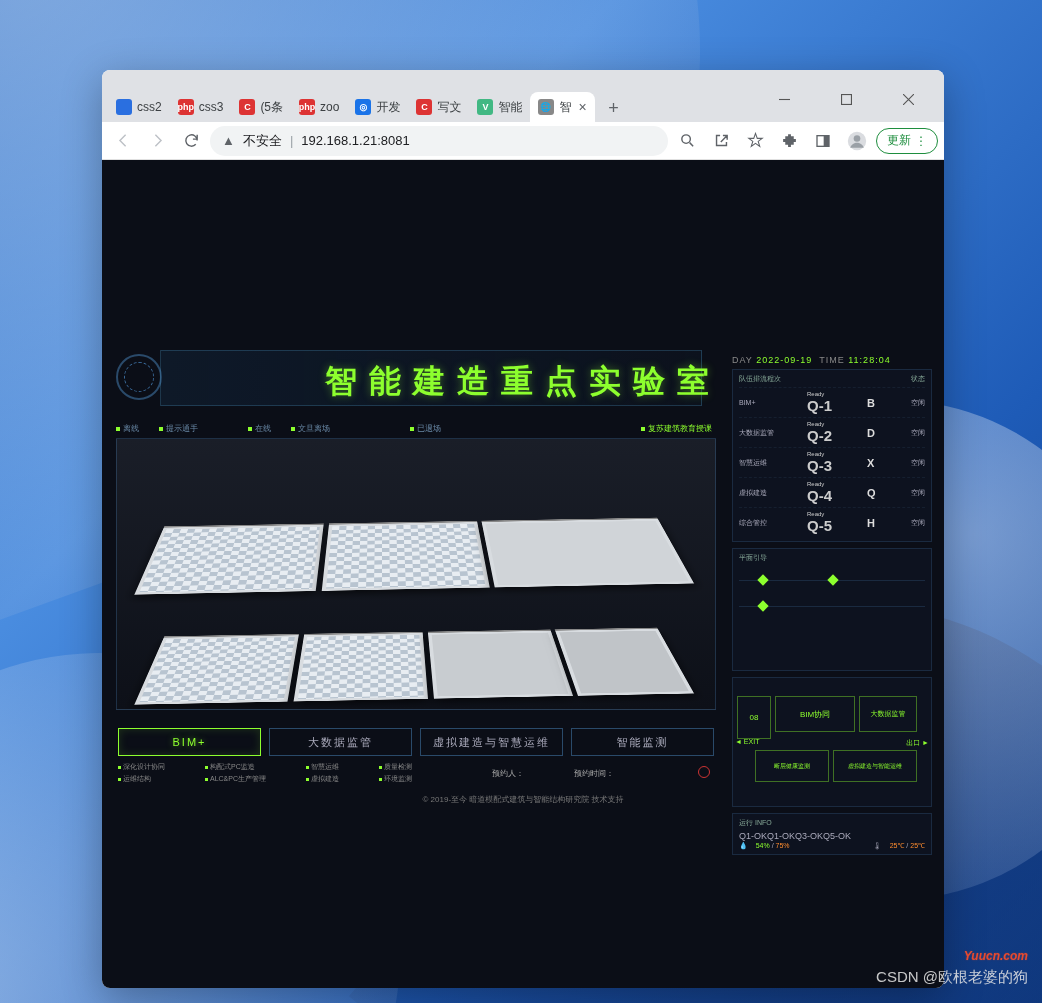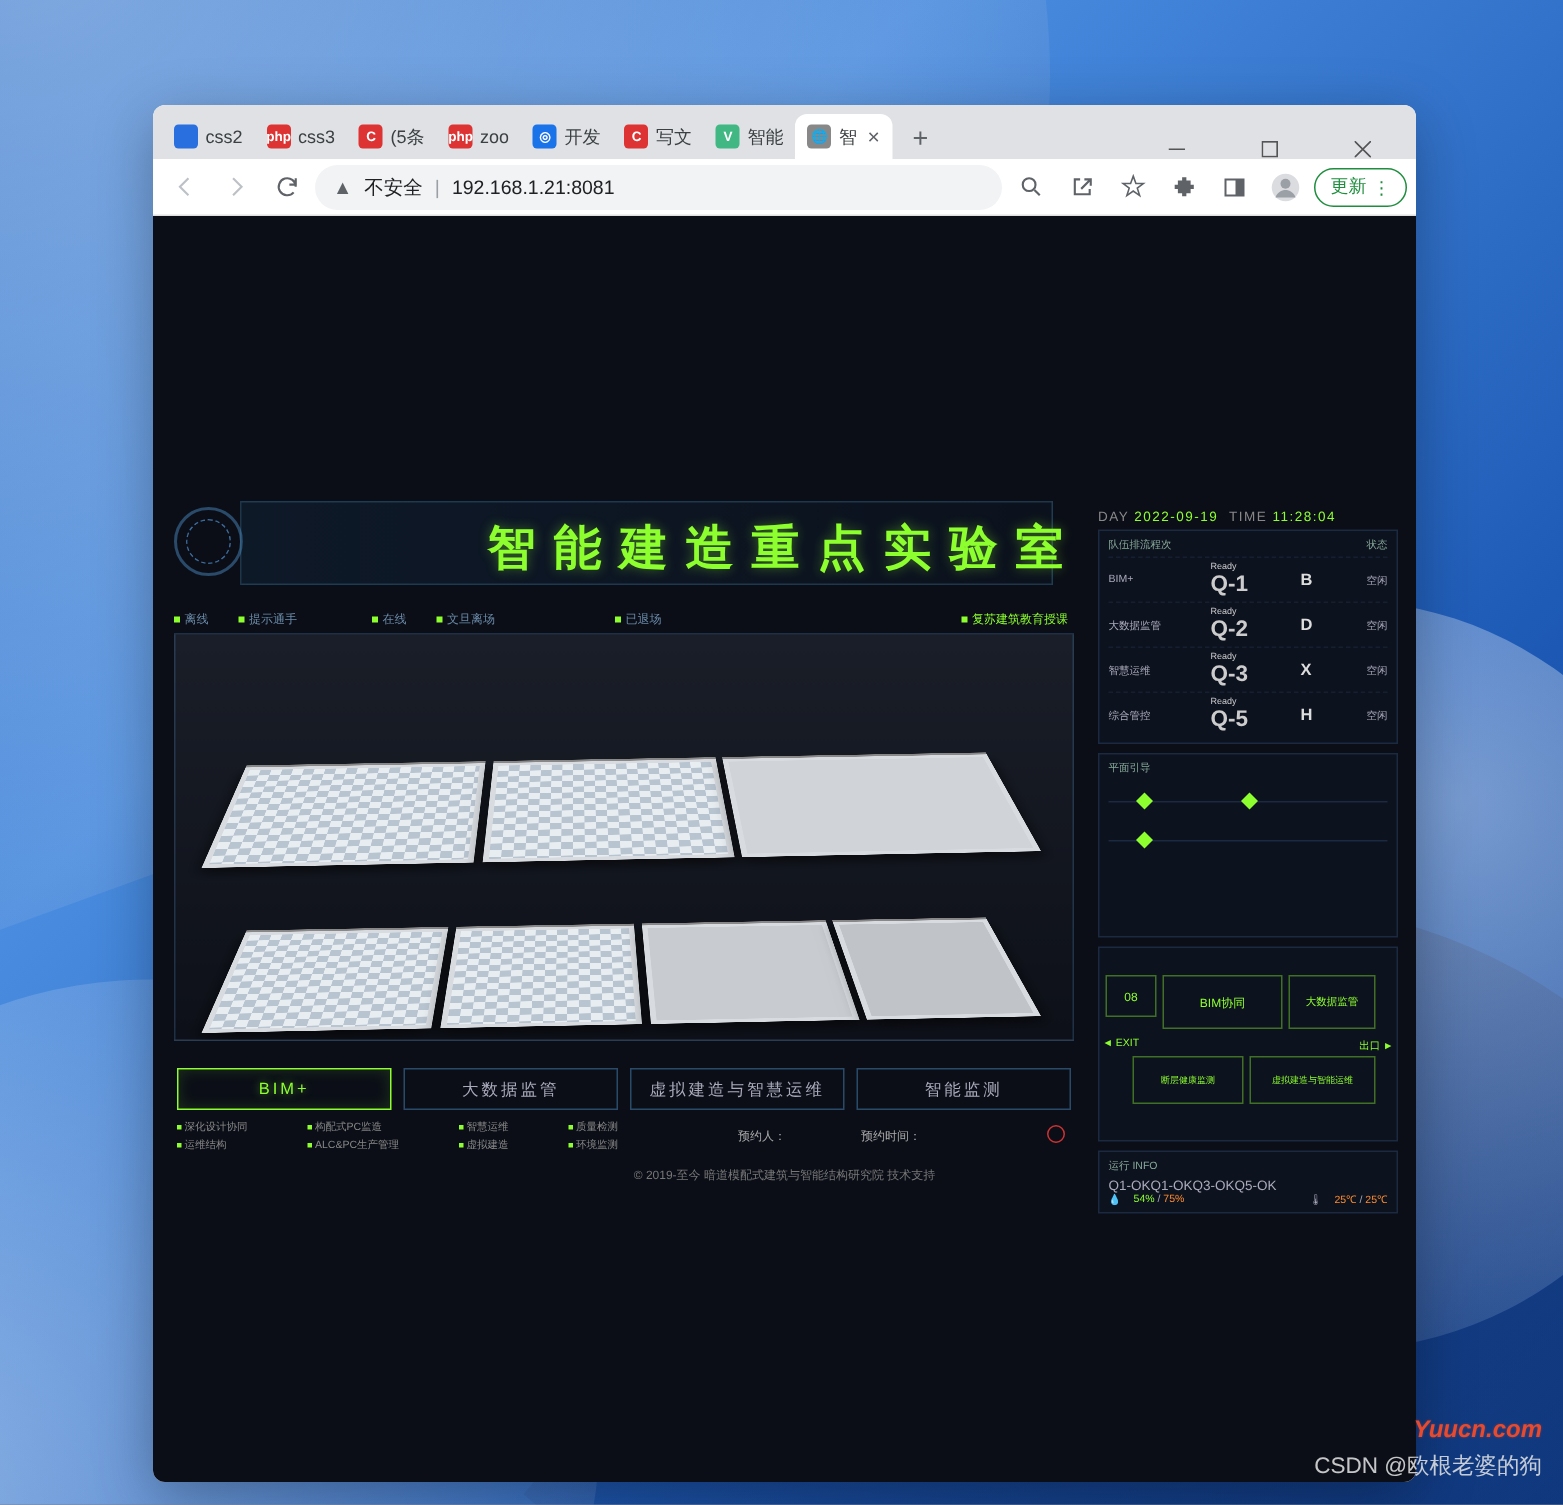--- a/index.html
+++ b/index.html
@@ -14,21 +14,21 @@
 .p2{width:700px;height:700px;--r:40deg;bottom:-300px;right:-150px;background:radial-gradient(circle at 30% 30%,rgba(17,48,110,.7),rgba(30,91,183,.05));}
 .p3{width:600px;height:600px;--r:-60deg;bottom:-250px;left:-200px;}
 .p4{width:500px;height:500px;--r:80deg;top:400px;right:-100px;}
 
 
 .browser{position:absolute;left:102px;top:70px;width:842px;height:918px;background:#fff;border-radius:8px;box-shadow:0 10px 40px rgba(0,0,0,.3);overflow:hidden;display:flex;flex-direction:column;}
 .winbtns{position:absolute;top:85px;right:115px;display:flex;gap:24px;z-index:50;}
 .winbtn{width:38px;height:28px;display:flex;align-items:center;justify-content:center;color:#555;cursor:pointer;}
 .winbtn svg{width:11px;height:11px;}
 
-.tabstrip{height:36px;background:#dfe1e5;display:flex;align-items:flex-end;padding-left:6px;gap:5px;}
+.tabstrip{height:52px;background:#dfe1e5;display:flex;align-items:flex-end;padding-left:6px;gap:5px;}
 .tab{height:30px;display:flex;align-items:center;padding:0 8px;font-size:12px;color:#3c4043;max-width:62px;overflow:hidden;white-space:nowrap;gap:5px;position:relative;}
 .tab.active{background:#fff;border-radius:8px 8px 0 0;max-width:74px;}
 .tab .fav{width:16px;height:16px;border-radius:3px;display:flex;align-items:center;justify-content:center;color:#fff;font-size:9px;font-weight:bold;flex:0 0 16px;}
 .tab .tx{overflow:hidden;text-overflow:clip;}
 .tab .close{color:#5f6368;font-size:14px;margin-left:2px;}
 .newtab{width:28px;height:28px;display:flex;align-items:center;justify-content:center;color:#5f6368;font-size:18px;}
 
 .toolbar{height:38px;background:#fff;border-bottom:1px solid #e0e0e0;display:flex;align-items:center;padding:0 6px;gap:4px;}
 .navbtn{width:30px;height:30px;display:flex;align-items:center;justify-content:center;color:#5f6368;border-radius:50%;}
 .navbtn.disabled{color:#bdc1c6;}
@@ -94,21 +94,21 @@
 .mapcard .rm{position:absolute;border:1px solid rgba(141,255,46,.4);display:flex;align-items:center;justify-content:center;font-size:8px;color:#8dff2e;}
 .mapcard .exit{position:absolute;left:2px;top:60px;font-size:7px;color:#8dff2e;}
 .mapcard .exit2{position:absolute;right:2px;top:60px;font-size:7px;color:#8dff2e;}
 
 .envcard{display:flex;justify-content:space-between;font-size:7px;}
 .envcard .seg{display:flex;gap:8px;align-items:center;}
 .pct .g{color:#8dff2e;}
 .pct .o{color:#ff8c2e;}
 
 
-.wm1{position:absolute;right:14px;bottom:40px;color:#e84a2e;font-size:16px;font-style:italic;font-weight:bold;text-shadow:0 0 2px rgba(232,74,46,.4);}
+.wm1{position:absolute;right:14px;bottom:40px;color:#e84a2e;font-size:12px;font-style:italic;font-weight:bold;text-shadow:0 0 2px rgba(232,74,46,.4);}
 .wm2{position:absolute;right:14px;bottom:16px;color:rgba(230,230,230,.85);font-size:15px;}
 </style>
 </head>
 <body>
 
 <div class="petal p1"></div>
 <div class="petal p2"></div>
 <div class="petal p3"></div>
 <div class="petal p4"></div>
 
@@ -318,20 +318,26 @@
               <span class="c3">D</span>
               <span class="c4">空闲</span>
             </div>
             <div class="tblrow">
               <span class="c1">智慧运维</span>
               <span class="c2">Ready<br><b>Q-3</b></span>
               <span class="c3">X</span>
               <span class="c4">空闲</span>
             </div>
             <div class="tblrow">
+              <span class="c1">虚拟建造</span>
+              <span class="c2">Ready<br><b>Q-4</b></span>
+              <span class="c3">Q</span>
+              <span class="c4">空闲</span>
+            </div>
+            <div class="tblrow">
               <span class="c1">综合管控</span>
               <span class="c2">Ready<br><b>Q-5</b></span>
               <span class="c3">H</span>
               <span class="c4">空闲</span>
             </div>
           </div>
       </div>
 
       <div class="card">
         <div class="hdr">
@@ -340,21 +346,21 @@
         <div class="timeline">
             <div class="axis"></div>
             <div class="axis2"></div>
           <div style="position:absolute;left:20px;top:10px;width:8px;height:8px;background:#8dff2e;transform:rotate(45deg)"></div>
           <div style="position:absolute;left:90px;top:10px;width:8px;height:8px;background:#8dff2e;transform:rotate(45deg)"></div>
           <div style="position:absolute;left:20px;top:36px;width:8px;height:8px;background:#8dff2e;transform:rotate(45deg)"></div>
         </div>
       </div>
 
       <div class="card mapcard">
-        <div class="rm" style="left:4px;top:18px;width:34px;height:28px">
+        <div class="rm" style="left:4px;top:18px;width:34px;height:43px">
             <span>08</span>
           </div>
         <div class="rm" style="left:42px;top:18px;width:80px;height:36px">
             <span>BIM协同</span>
           </div>
         <div class="rm" style="left:126px;top:18px;width:58px;height:36px;font-size:7px">
             <span>大数据监管</span>
           </div>
         <div class="rm" style="left:22px;top:72px;width:74px;height:32px;font-size:6px">
             <span>断层健康监测</span>

